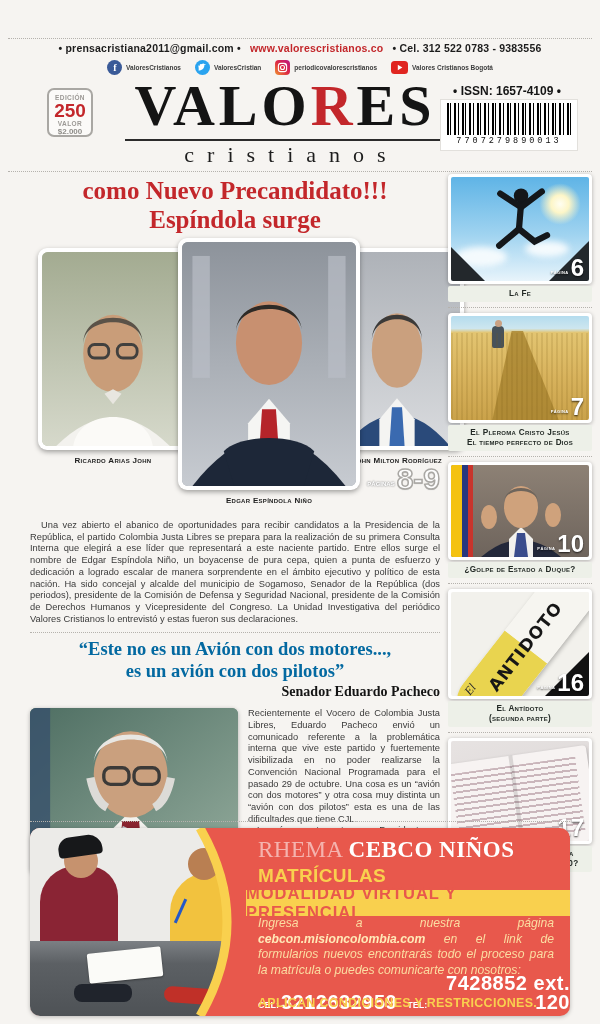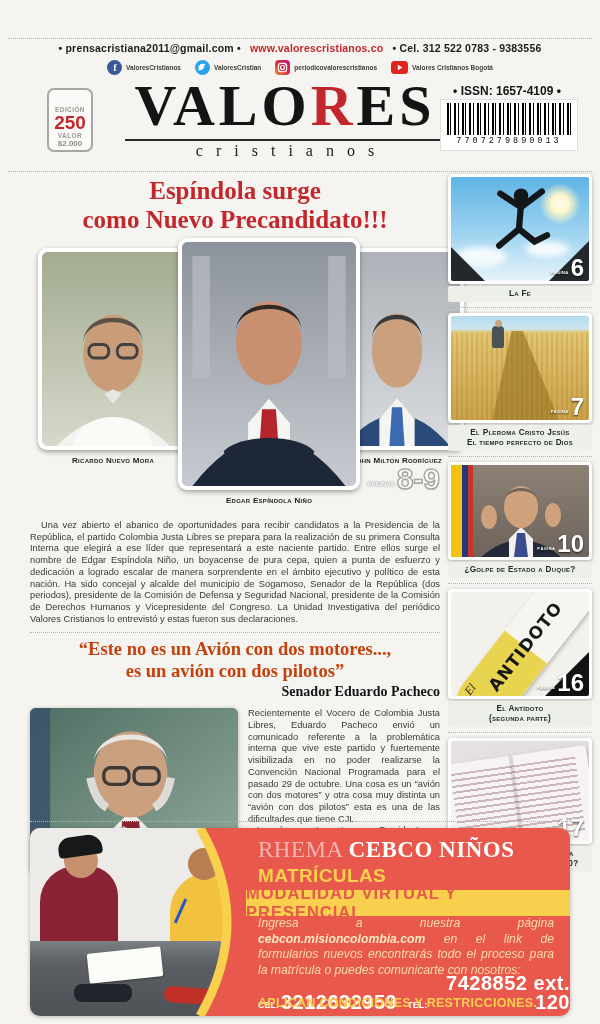--- a/index.html
+++ b/index.html
@@ -9,46 +9,46 @@
 
   
   .contact-row{position:absolute;top:42px;left:0;width:100%;text-align:center;font-size:10.5px;font-weight:bold;color:#1c1c1c;letter-spacing:.2px;}
   .contact-row .site{color:#c3272b;margin:0 6px;}
   .social-row{position:absolute;top:60px;left:0;width:100%;display:flex;justify-content:center;gap:14px;align-items:center;}
   .social-item{display:flex;align-items:center;gap:4px;}
   .social-item .lbl{font-size:6.5px;font-weight:bold;color:#3c3c3c;}
   .social-item svg{display:block;}
 
   
-  .edition-box{position:absolute;left:47px;top:88px;width:46px;height:64px;border:2px solid #a9a7a3;border-radius:7px;background:#fbfaf8;text-align:center;padding-top:16px;box-sizing:border-box;}
+  .edition-box{position:absolute;left:47px;top:88px;width:46px;height:49px;border:2px solid #a9a7a3;border-radius:7px;background:#fbfaf8;text-align:center;padding-top:4px;box-sizing:border-box;}
   .edition-box .lab{font-size:6.5px;font-weight:bold;color:#9b9894;letter-spacing:.4px;}
   .edition-box .num{font-size:19px;font-weight:bold;color:#c3272b;line-height:19px;}
   .edition-box .price{font-size:8px;font-weight:bold;color:#8f8d89;}
   .mast-title{position:absolute;left:110px;top:76px;width:350px;text-align:center;font-family:"Liberation Serif",serif;font-weight:bold;font-size:58px;line-height:60px;color:#141414;letter-spacing:4px;}
   .mast-title .accent{color:#c3272b;}
   .mast-rule{position:absolute;left:125px;top:139px;width:320px;border-top:2px solid #2b2b2b;}
-  .mast-sub{position:absolute;left:110px;top:142px;width:350px;text-align:center;font-family:"Liberation Serif",serif;font-size:16px;color:#1d1d1d;letter-spacing:13px;text-indent:13px;}
+  .mast-sub{position:absolute;left:110px;top:142px;width:350px;text-align:center;font-family:"Liberation Serif",serif;font-size:22px;color:#1d1d1d;letter-spacing:13px;text-indent:13px;}
   .issn{position:absolute;right:18px;top:84px;width:150px;text-align:center;font-size:12px;font-weight:bold;color:#151515;}
   .barcode{position:absolute;right:22px;top:99px;width:138px;height:52px;background:#fff;border:1px solid #e2e0dc;padding:3px 6px 2px;box-sizing:border-box;}
   .barcode .bars{height:32px;background:repeating-linear-gradient(90deg,#000 0 2px,#fff 2px 3px,#000 3px 4px,#fff 4px 7px,#000 7px 9px,#fff 9px 11px,#000 11px 12px,#fff 12px 15px);}
   .barcode .digits{font-family:"Liberation Mono",monospace;font-size:8.5px;letter-spacing:3px;color:#111;text-align:center;margin-top:1px;}
 
   
   .main-left{position:absolute;left:30px;top:176px;width:410px;}
   .headline{font-family:"Liberation Serif",serif;font-weight:bold;color:#c3272b;font-size:25px;line-height:29px;text-align:center;}
   .collage{position:relative;height:276px;margin-top:4px;}
   .pcard{position:absolute;background:#fff;border-radius:9px;box-shadow:0 2px 5px rgba(0,0,0,.35);padding:4px;box-sizing:border-box;}
   .pcard .art{width:100%;height:100%;border-radius:6px;overflow:hidden;position:relative;}
   .pcap{position:absolute;text-align:center;font-size:8px;font-weight:bold;font-variant:small-caps;color:#222;letter-spacing:.3px;}
   .pages-badge{position:absolute;right:0;top:228px;display:flex;align-items:flex-end;gap:2px;}
   .pages-badge .w{font-size:8px;font-weight:bold;color:#fff;text-shadow:0 0 2px #999,0 0 2px #999;margin-bottom:4px;font-variant:small-caps;}
   .pages-badge .n{font-size:30px;line-height:26px;font-weight:bold;color:#fdfdfd;-webkit-text-stroke:1.5px #a9a7a3;text-shadow:0 1px 1px #bbb;}
   .lead-body{margin-top:6px;font-size:9.3px;line-height:11.7px;text-align:justify;color:#3a3a3a;text-indent:11px;font-weight:500;}
   .hr-dot{border-top:1px dotted #b5b2ad;margin:7px 0 6px;}
-  .quote{font-family:"Liberation Serif",serif;font-weight:bold;color:#c2410c;font-size:18.5px;line-height:21.5px;text-align:center;}
+  .quote{font-family:"Liberation Serif",serif;font-weight:bold;color:#0369a1;font-size:18.5px;line-height:21.5px;text-align:center;}
   .byline{font-family:"Liberation Serif",serif;font-weight:bold;color:#141414;font-size:14px;text-align:right;margin-top:2px;}
   .second-row{display:flex;gap:10px;margin-top:8px;}
   .second-photo{position:relative;width:208px;height:166px;border-radius:6px;overflow:hidden;flex:none;box-shadow:0 1px 4px rgba(0,0,0,.3);}
   .second-photo .pg{position:absolute;right:6px;bottom:4px;display:flex;align-items:flex-end;gap:3px;color:#fff;text-shadow:0 1px 2px rgba(0,0,0,.7);}
   .second-photo .pg .w{font-size:7px;font-weight:bold;margin-bottom:3px;font-variant:small-caps;}
   .second-photo .pg .n{font-size:22px;line-height:19px;font-weight:bold;}
   .second-text{font-size:9.3px;line-height:11.7px;text-align:justify;color:#3a3a3a;}
   .second-text p{margin:0;}
   .second-text p + p{text-indent:9px;}
 
@@ -187,22 +187,22 @@
   <div class="mast-sub">cristianos</div>
   <div class="issn">• ISSN: 1657-4109 •</div>
   <div class="barcode">
     <div class="bars"></div>
     <div class="digits">7707279890013</div>
   </div>
   <div class="dotted" style="left:8px;right:8px;top:171px;"></div>
 
   <div class="main-left">
     <div class="headline">
+      <div>como Nuevo Precandidato!!!</div>
       <div>Espíndola surge</div>
-      <div>como Nuevo Precandidato!!!</div>
     </div>
 
     <div class="collage">
       <div class="pcard" style="left:8px;top:10px;width:150px;height:202px;">
         <div class="art">
           <svg width="100%" height="100%" viewBox="0 0 100 130" preserveAspectRatio="none">
             <rect width="100" height="130" fill="#b9c0aa"></rect>
             <rect width="100" height="130" fill="url(#g1)"></rect>
               <defs>
                 <linearGradient id="g1" x1="0" y1="0" x2="0" y2="1">
@@ -213,21 +213,21 @@
             <path d="M10 130 Q50 92 90 130 Z" fill="#f3f2ee"></path>
             <path d="M22 130 C26 104 74 104 78 130 Z" fill="#fbfaf7"></path>
             <ellipse cx="50" cy="68" rx="21" ry="26" fill="#c99d79"></ellipse>
             <path d="M29 62 C29 42 71 42 71 62 C71 52 64 44 50 44 C36 44 29 52 29 62 Z" fill="#5a5248"></path>
             <rect x="33" y="62" width="14" height="9" rx="4" fill="none" stroke="#41403e" stroke-width="2"></rect>
             <rect x="53" y="62" width="14" height="9" rx="4" fill="none" stroke="#41403e" stroke-width="2"></rect>
             <path d="M44 95 L50 102 L56 95 L50 92 Z" fill="#e8e6e0"></path>
           </svg>
         </div>
       </div>
-      <div class="pcap" style="left:8px;top:218px;width:150px;">Ricardo Nuevo Mora</div>
+      <div class="pcap" style="left:8px;top:218px;width:150px;">Ricardo Arias John</div>
 
       <div class="pcard" style="left:300px;top:10px;width:134px;height:202px;">
         <div class="art">
           <svg width="100%" height="100%" viewBox="0 0 100 130" preserveAspectRatio="none">
             <rect width="100" height="130" fill="#c0c3c7"></rect>
             <rect width="100" height="130" fill="url(#g3)"></rect>
               <defs>
                 <linearGradient id="g3" x1="0" y1="0" x2="0" y2="1">
                   <stop offset="0" stop-color="#aeb2b8"></stop>
                   <stop offset="1" stop-color="#d9dbde"></stop>

